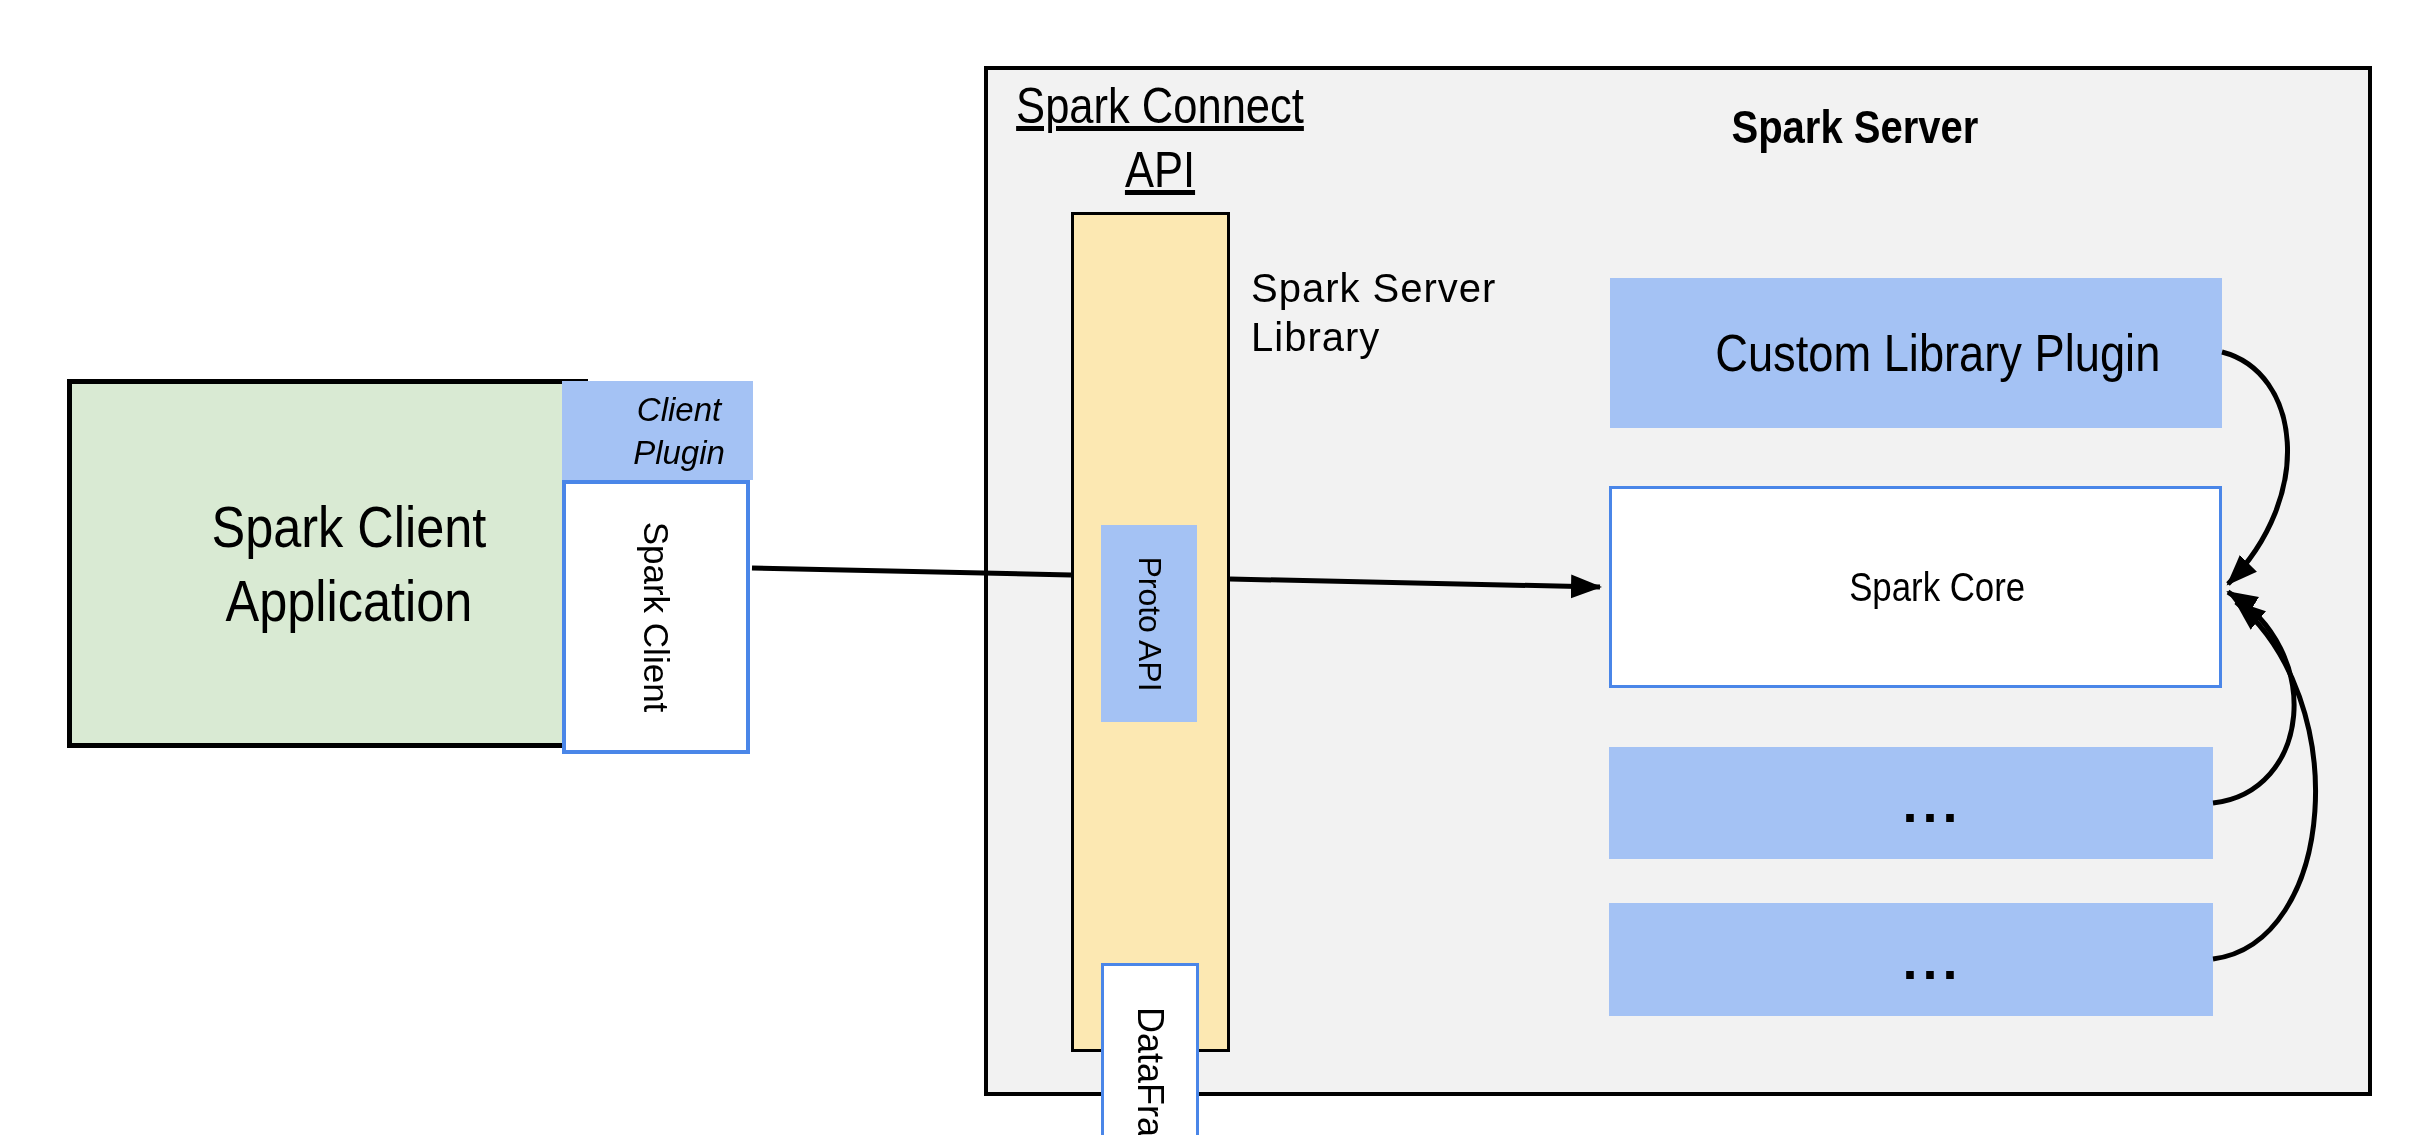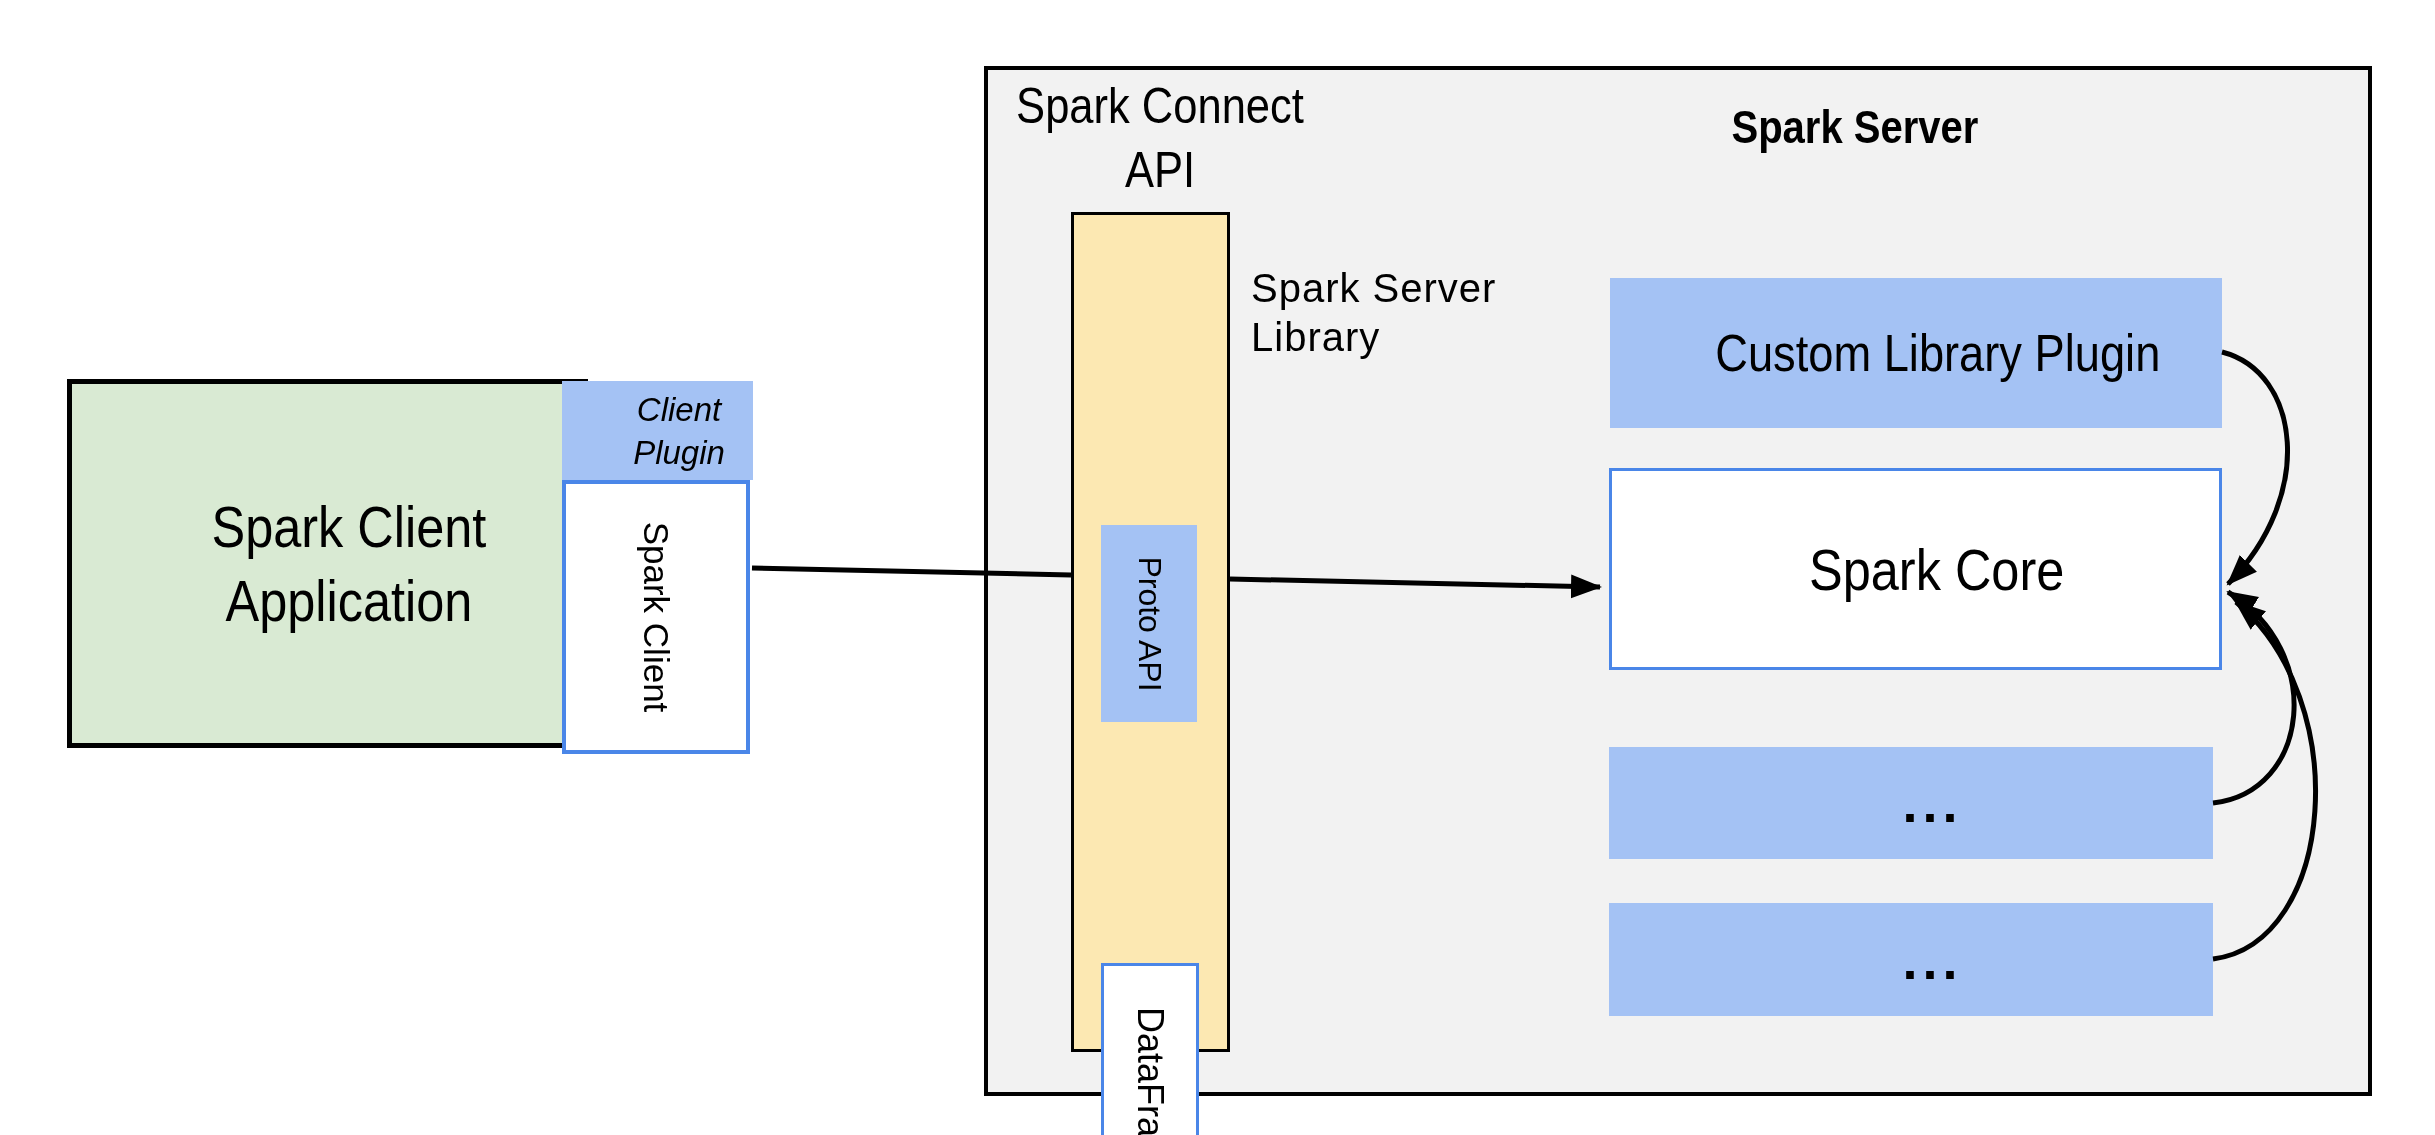--- a/index.html
+++ b/index.html
@@ -30,29 +30,29 @@
   .client-package{left:562px; top:381px; width:191px; height:99px;
     background:var(--blue-fill); z-index:3; font-size:33px; line-height:43px;font-style:italic;}
   .spark-client{left:562px; top:480px; width:188px; height:274px;
     background:#fff; border:4px solid var(--blue-border); z-index:3;}
   .proto-api{left:1101px; top:251px; width:96px; height:197px;
     background:var(--blue-fill); z-index:4;}
   .dataframe-api{left:1101px; top:492px; width:98px; height:334px;
     background:#fff; border:3px solid var(--blue-border); z-index:4;}
   .plugin-box{left:1610px; top:278px; width:612px; height:150px;
     background:var(--blue-fill); z-index:3; font-size:52px;}
-  .core-box{left:1609px; top:468px; width:613px; height:202px;
-    background:#fff; border:3px solid var(--blue-border); z-index:3; font-size:58px;}
+  .core-box{left:1609px; top:486px; width:613px; height:202px;
+    background:#fff; border:3px solid var(--blue-border); z-index:3; font-size:40px;}
   .slot-box{left:1609px; width:604px; height:112px;
     background:var(--blue-fill); z-index:3; font-size:54px; font-weight:bold; letter-spacing:5px;}
   .slot-1{top:747px;} .slot-2{top:903px; height:113px;}
 
   
   .connect-api-label{left:960px; top:74px; width:400px; text-align:center;
-    font-size:50px; line-height:64px; z-index:5;}
+    font-size:50px; line-height:64px; z-index:5;text-decoration:underline;}
   .server-title{left:1655px; top:100px; width:400px; text-align:center;
     font-size:46px; font-weight:bold; z-index:5;}
   .server-library-label{left:1251px; top:264px; width:330px; text-align:left;
     font-size:40px; line-height:49px; letter-spacing:1px; z-index:5;}
 
   .green-txt{font-size:58px; line-height:74px;}
   .condensed{transform:scaleX(0.87); transform-origin:center; white-space:nowrap;}
 
   
   .vwrap{position:relative;}

